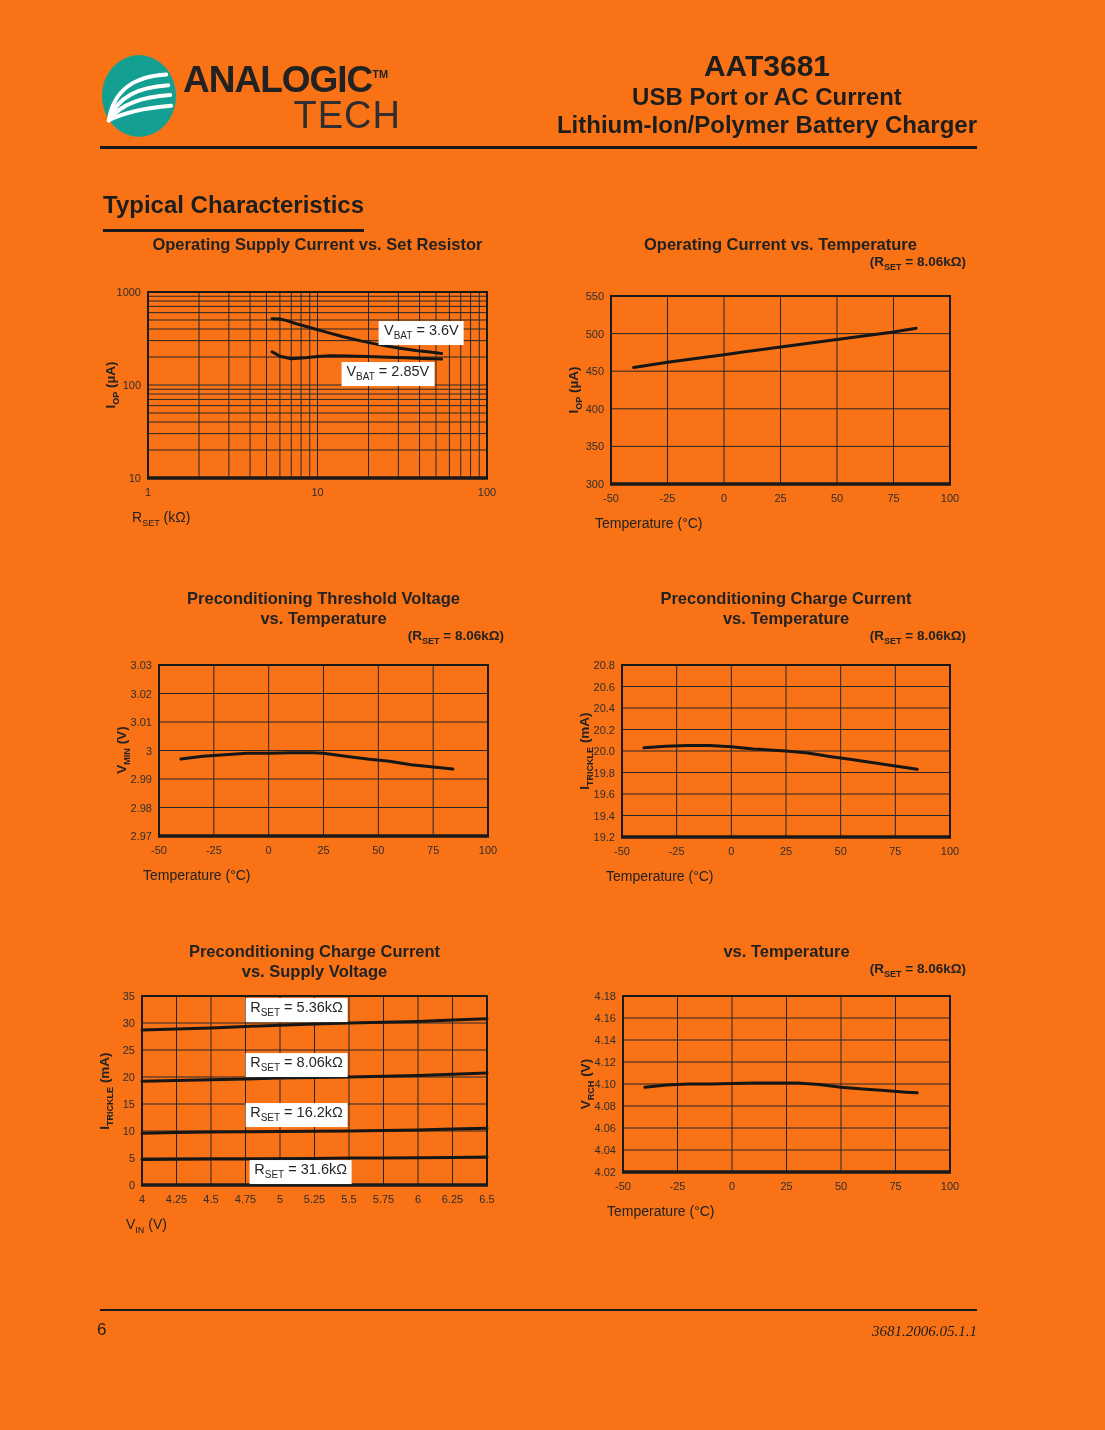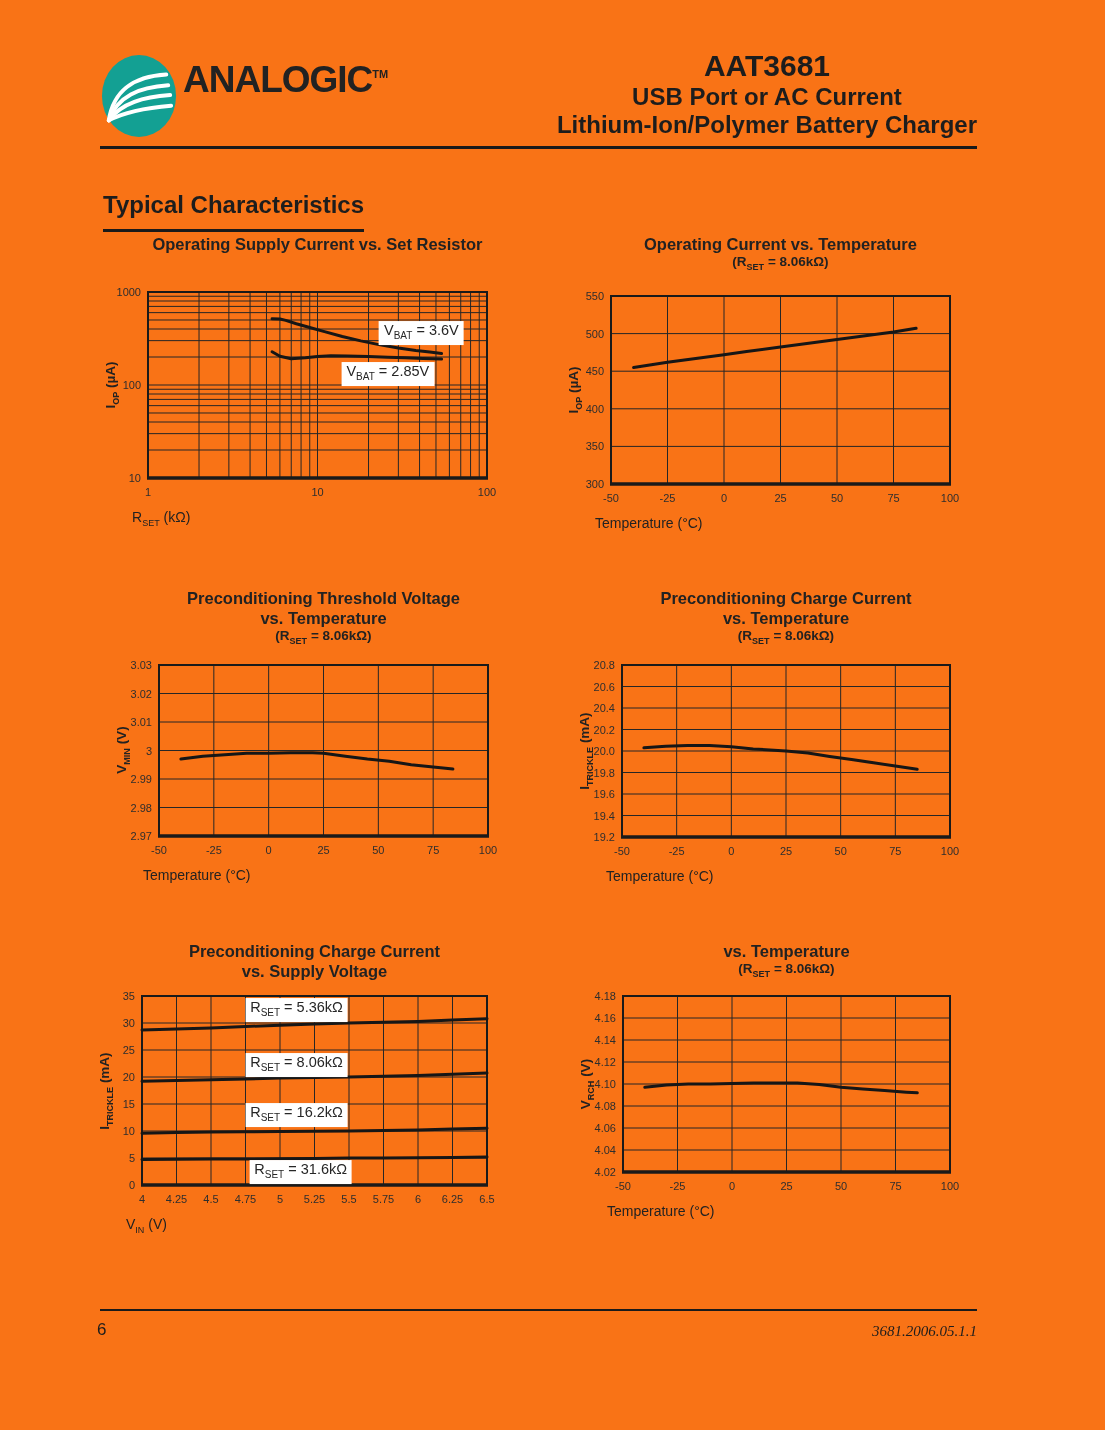--- a/index.html
+++ b/index.html
@@ -13,21 +13,21 @@
   .b2{font-size:38px;font-weight:400;letter-spacing:1px;line-height:38px;text-align:right;color:#2e2e2e;margin-top:-3px;}
   .hdr-right{position:absolute;right:128px;top:49px;text-align:center;}
   .hr-title{font-size:30px;font-weight:bold;line-height:34px;}
   .hr-sub{font-size:24px;font-weight:bold;line-height:28px;}
   .hdr-rule{position:absolute;left:100px;top:146px;width:877px;height:3px;background:#1a1a1a;}
   .sec{position:absolute;left:103px;top:191px;font-size:24px;font-weight:bold;
        border-bottom:3px solid #1a1a1a;padding-bottom:10px;}
   
   .chart{position:absolute;}
   .ct{font-size:16.5px;font-weight:bold;text-align:center;line-height:20px;padding-left:34px;color:#222;}
-  .cs{font-size:13.5px;font-weight:bold;text-align:center;line-height:16px;padding-left:34px;color:#222;}
+  .cs{font-size:13.5px;font-weight:bold;text-align:right;line-height:16px;padding-left:34px;color:#222;}
   .cs sub{font-size:9px;}
   .body{position:relative;}
   .ylab{position:absolute;width:170px;height:18px;line-height:18px;text-align:center;
         font-weight:bold;font-size:13.5px;transform:rotate(-90deg);white-space:nowrap;color:#222;}
   .xlab{font-size:14px;font-weight:normal;text-align:left;padding-left:34px;margin-top:1px;color:#222;}
   .xlab sub,.ylab sub{font-size:9px;}
   .slabel{position:absolute;transform:translate(-50%,-50%);background:#fff;padding:0 5px;
           font-size:14.5px;white-space:nowrap;color:#262626;line-height:19px;}
   .slabel sub{font-size:10px;}
   
@@ -45,20 +45,21 @@
     <ellipse cx="0" cy="0" rx="38" ry="42" fill="#13A093"></ellipse>
     <g fill="none" stroke="#ffffff" stroke-width="4" stroke-linecap="round">
       <path d="M -31 25 C -26 -6 -6 -20 28 -22"></path>
       <path d="M -31 25 C -22 0 0 -9 30 -11"></path>
       <path d="M -31 25 C -18 7 5 1 32 -1"></path>
       <path d="M -31 25 C -14 16 9 12 33 10"></path>
     </g>
   </svg>
   <div class="brand">
     <div class="b1"><span>ANALOGIC</span><sup>TM</sup></div>
+    <div class="b2">TECH</div>
   </div>
   <div class="hdr-right">
     <div class="hr-title">AAT3681</div>
     <div class="hr-sub">USB Port or AC Current</div>
     <div class="hr-sub">Lithium-Ion/Polymer Battery Charger</div>
   </div>
   <div class="hdr-rule"></div>
 
   <div class="sec">Typical Characteristics</div>
 

